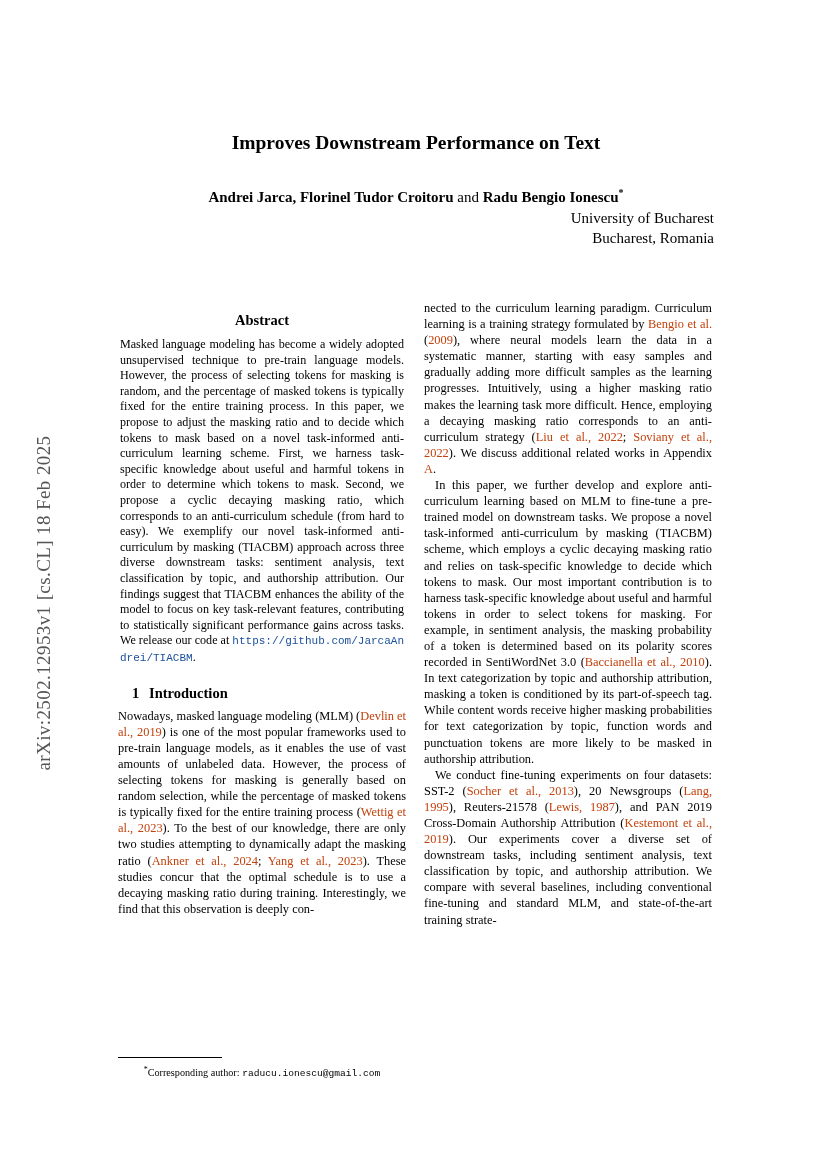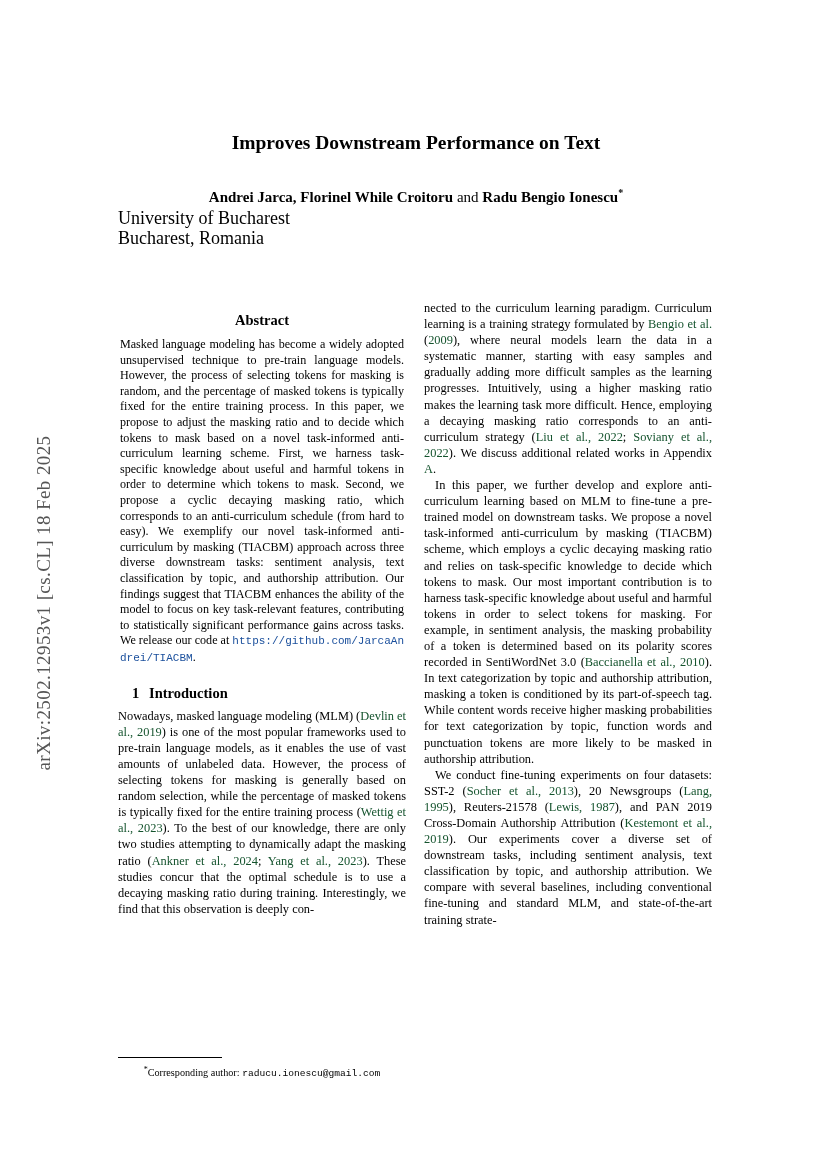--- a/index.html
+++ b/index.html
@@ -66,22 +66,22 @@
   }
   .authors sup {
     font-size: 10px;
     vertical-align: super;
   }
   .affil {
     position: absolute;
     left: 118px;
     top: 206px;
     width: 596px;
-    text-align: left;
-    font-size: 18px;
+    text-align: right;
+    font-size: 15px;
     line-height: 20px;
   }
 
   
   .col {
     position: absolute;
     top: 300px;
     width: 288px;
     font-size: 12.4px;
     line-height: 16.1px;
@@ -114,21 +114,21 @@
     min-width: 17px;
   }
   p.body {
     margin: 0 0 0 0;
     text-indent: 0;
     hyphens: auto;
   }
   p.body + p.body {
     text-indent: 11px;
   }
-  .cite { color: #14532d; }
+  .cite { color: #c2410c; }
   .url  {
     font-family: "Liberation Mono", monospace;
     font-size: 11px;
     color: #1a4f9c;
     word-break: break-all;
   }
 
   
   .footnote-rule {
     position: absolute;
@@ -158,21 +158,21 @@
 <div class="page">
 
   <div class="arxiv-stamp">arXiv:2502.12953v1  [cs.CL]  18 Feb 2025</div>
 
   <div class="title">
     <br>
     <span>Improves Downstream Performance on Text</span>
   </div>
 
   <div class="authors">
-    <span>Andrei Jarca, Florinel While Croitoru</span><span class="plain">&nbsp;</span><span class="plain">and</span><span class="plain">&nbsp;</span><span>Radu Bengio Ionescu</span><sup>*</sup>
+    <span>Andrei Jarca, Florinel Tudor Croitoru</span><span class="plain">&nbsp;</span><span class="plain">and</span><span class="plain">&nbsp;</span><span>Radu Bengio Ionescu</span><sup>*</sup>
   </div>
 
   <div class="affil" style="top:208px">
     <div>University of Bucharest</div>
     <div>Bucharest, Romania</div>
   </div>
 
   <div class="col col-left">
     <div class="abstract-head">Abstract</div>
     <div class="abstract-body">

